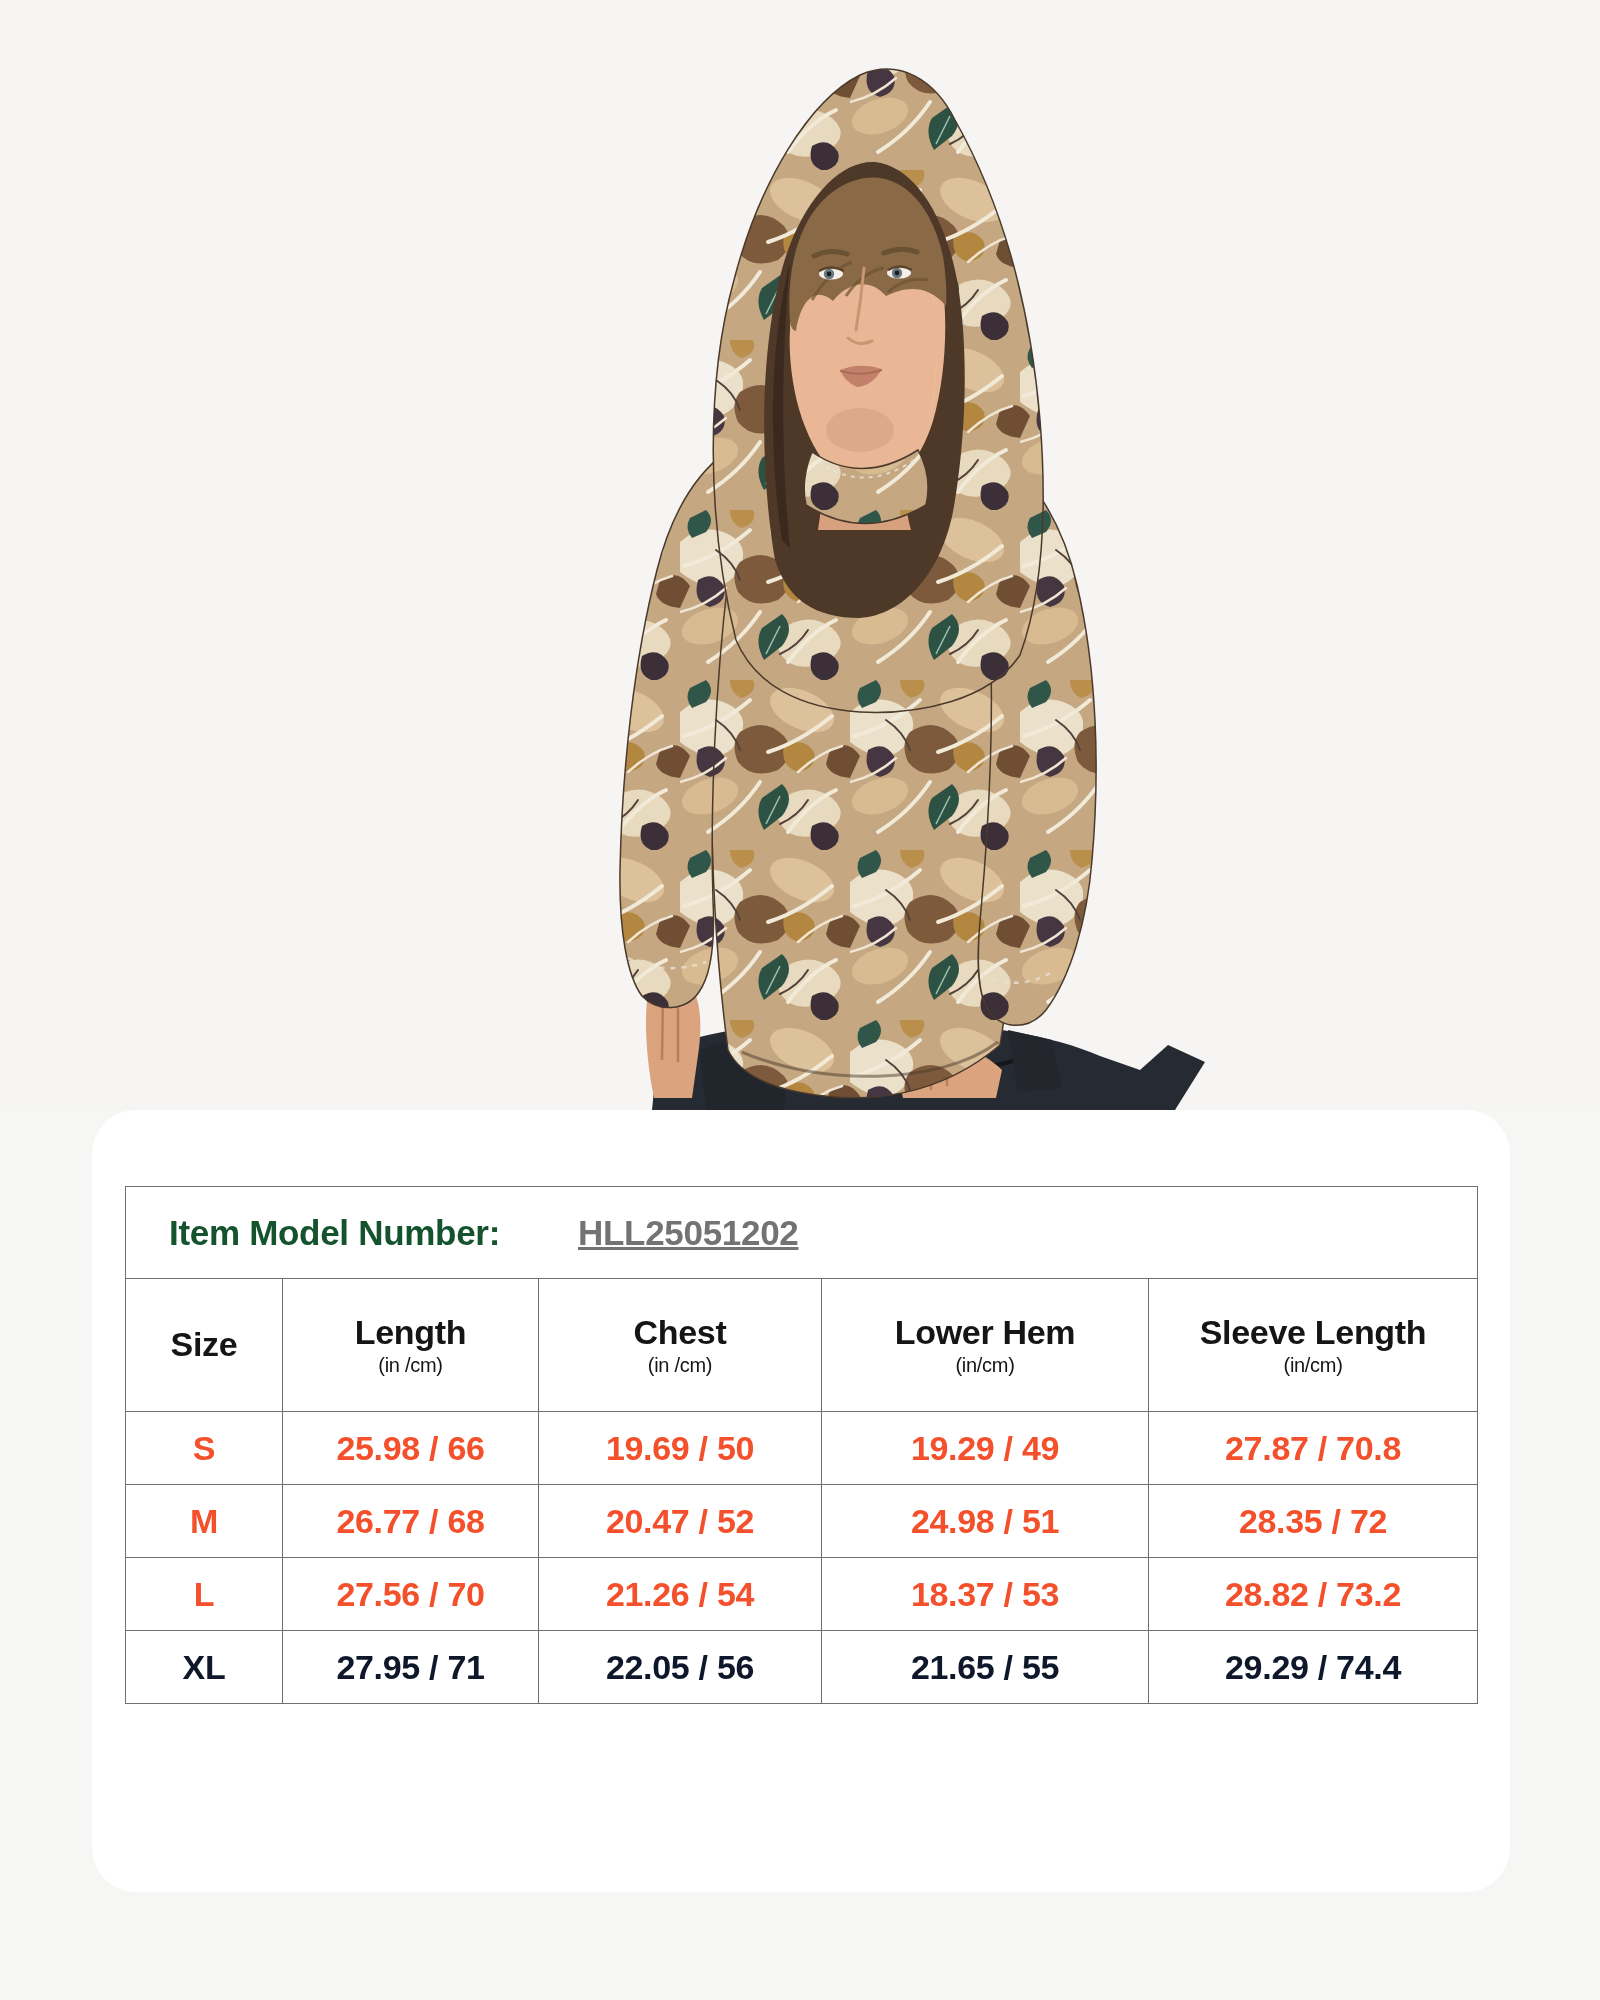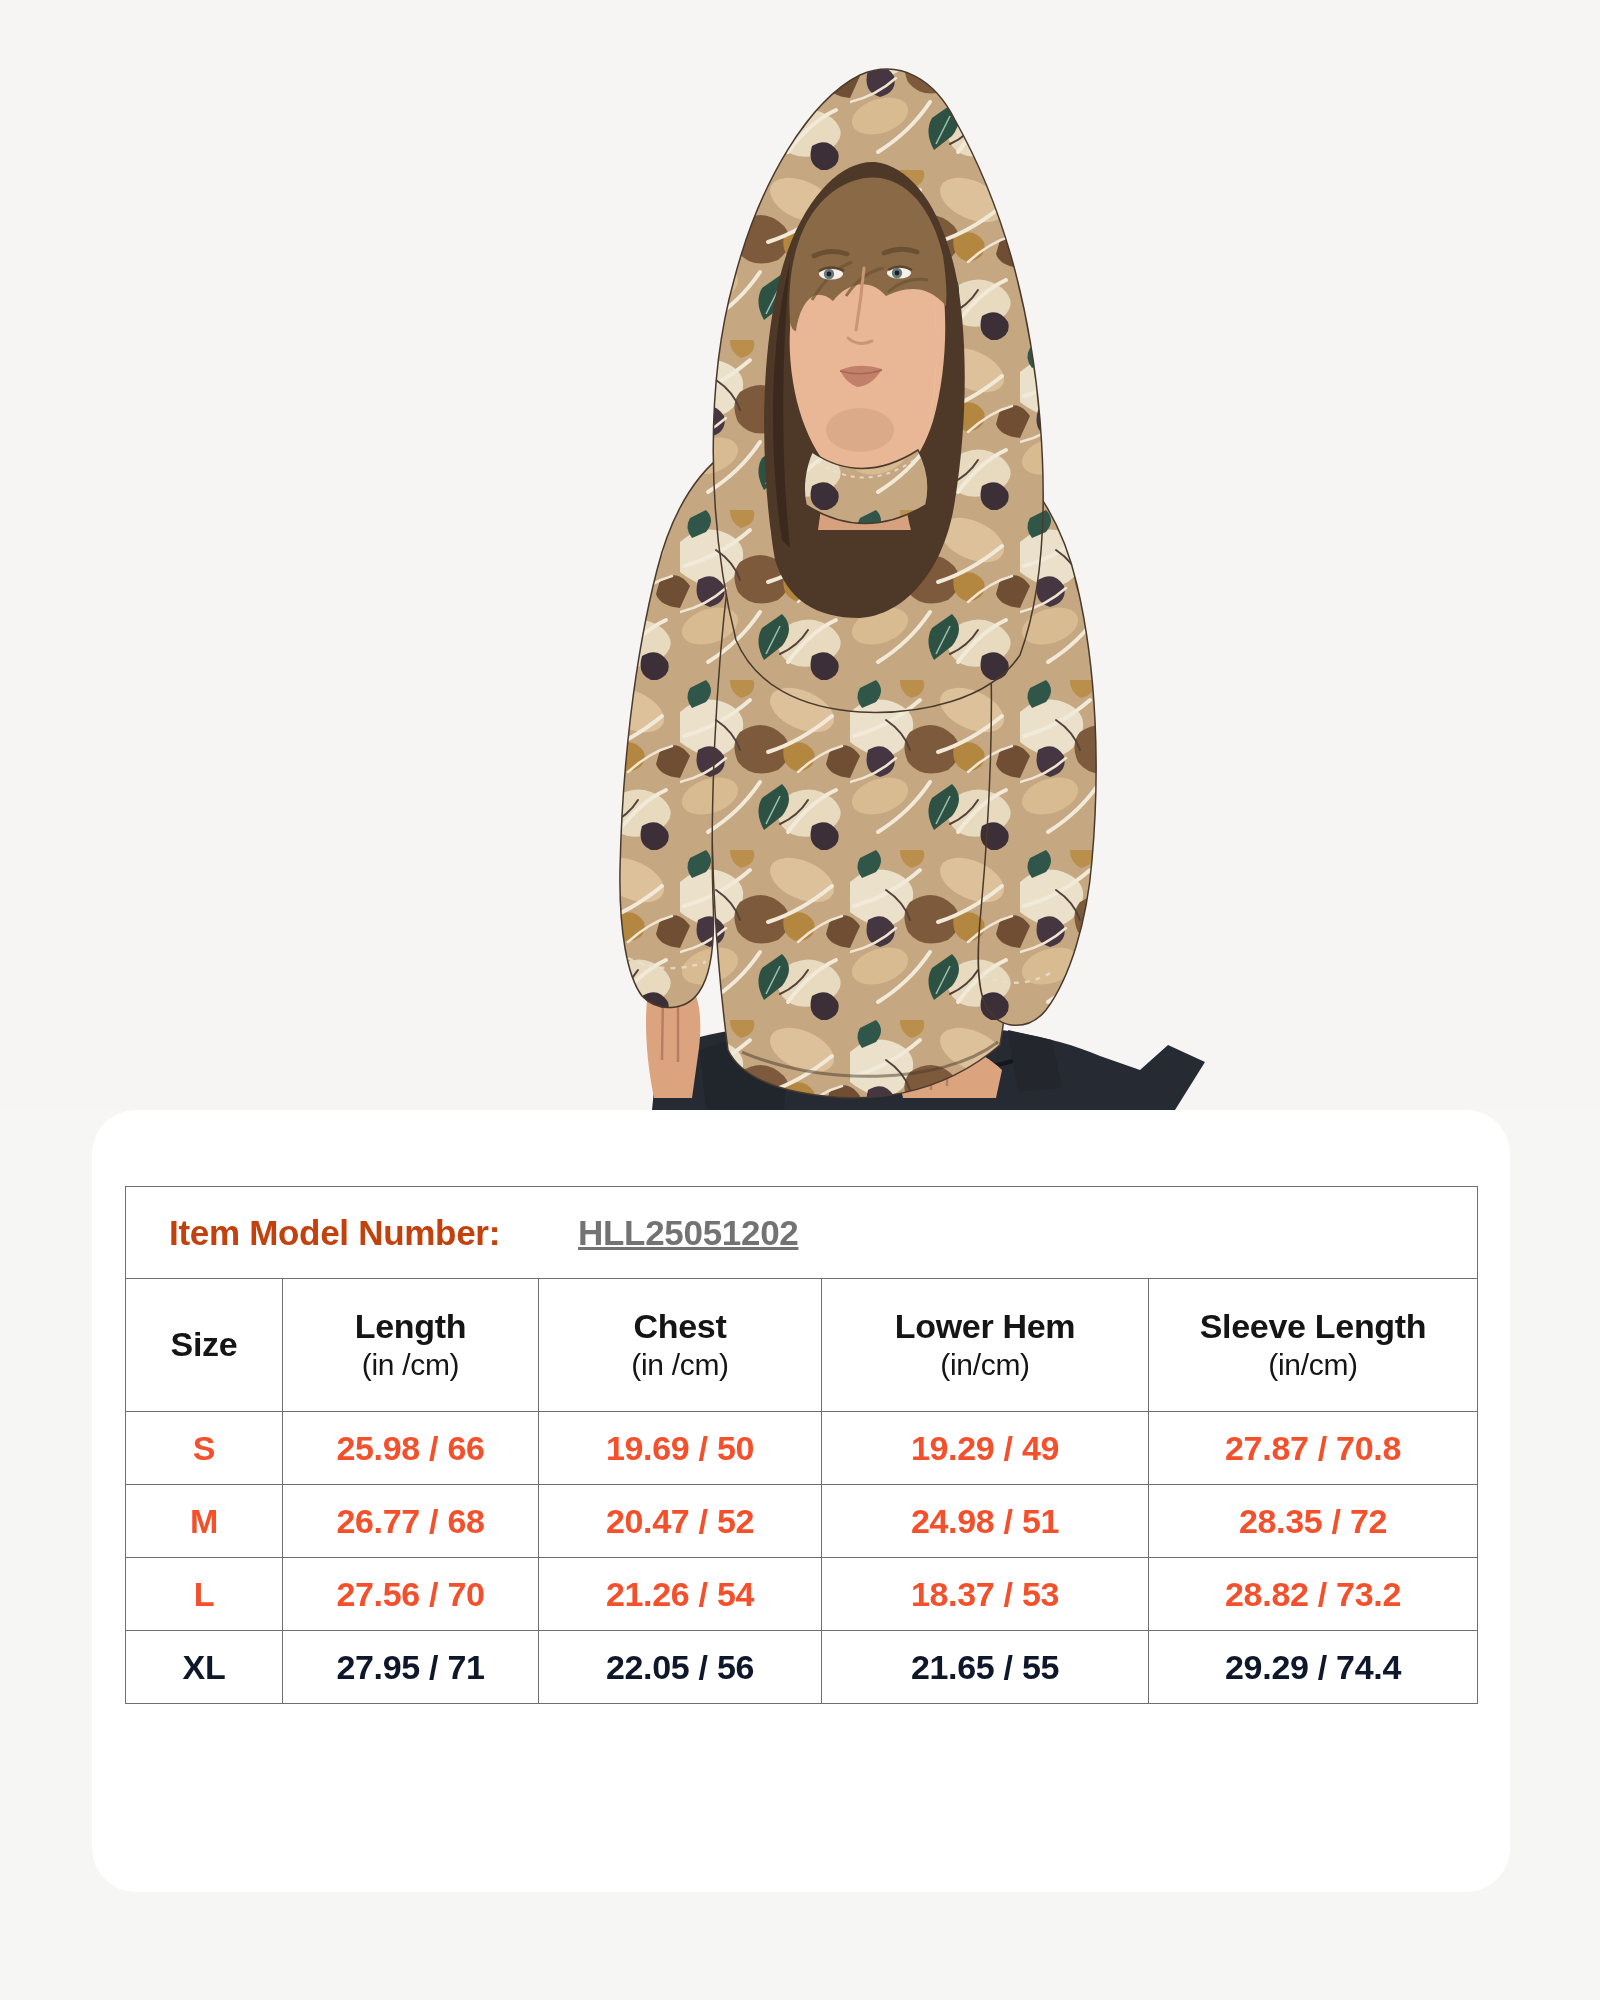--- a/index.html
+++ b/index.html
@@ -32,21 +32,21 @@
     padding:0;text-align:center;vertical-align:middle;
     overflow:hidden;
   }
   tr.model-row td{
     height:91px;text-align:left;padding-left:43px;
     font-size:35px;font-weight:700;letter-spacing:-0.3px;
   }
   .model-value{margin-left:78px;font-weight:700;}
   tr.head-row th{height:132px;font-weight:700;}
   .h-title{font-size:34px;font-weight:700;letter-spacing:-0.3px;line-height:1.15;}
-  .h-sub{font-size:30px;font-weight:400;letter-spacing:-0.3px;line-height:1.15;margin-top:2px;}
+  .h-sub{font-size:20px;font-weight:400;letter-spacing:-0.3px;line-height:1.15;margin-top:2px;}
   .h-sub:empty{display:none;}
   tr.data-row td{
     height:72px;font-size:34px;font-weight:700;letter-spacing:-0.3px;
   }
 </style>
 </head>
 <body>
 
 <div class="photo-section">
   <svg width="1600" height="1110" viewBox="0 0 1600 1110" aria-hidden="true">
@@ -167,21 +167,21 @@
     <colgroup>
       <col style="width:157px">
         <col style="width:256px">
         <col style="width:283px">
         <col style="width:327px">
         <col style="width:329px">
     </colgroup>
     <tbody>
       <tr class="model-row">
         <td colspan="5">
-          <span style="color:#c2410c;">Item Model Number:</span><span class="model-value" style="color:#737373;text-decoration:underline;">HLL25051202</span>
+          <span style="color:#14532d;">Item Model Number:</span><span class="model-value" style="color:#737373;text-decoration:underline;">HLL25051202</span>
         </td>
       </tr>
       <tr class="head-row">
         <th>
           <div class="h-title">Size</div>
 
         </th>
         <th>
           <div class="h-title">Length</div>
           <div class="h-sub">(in /cm)</div>

